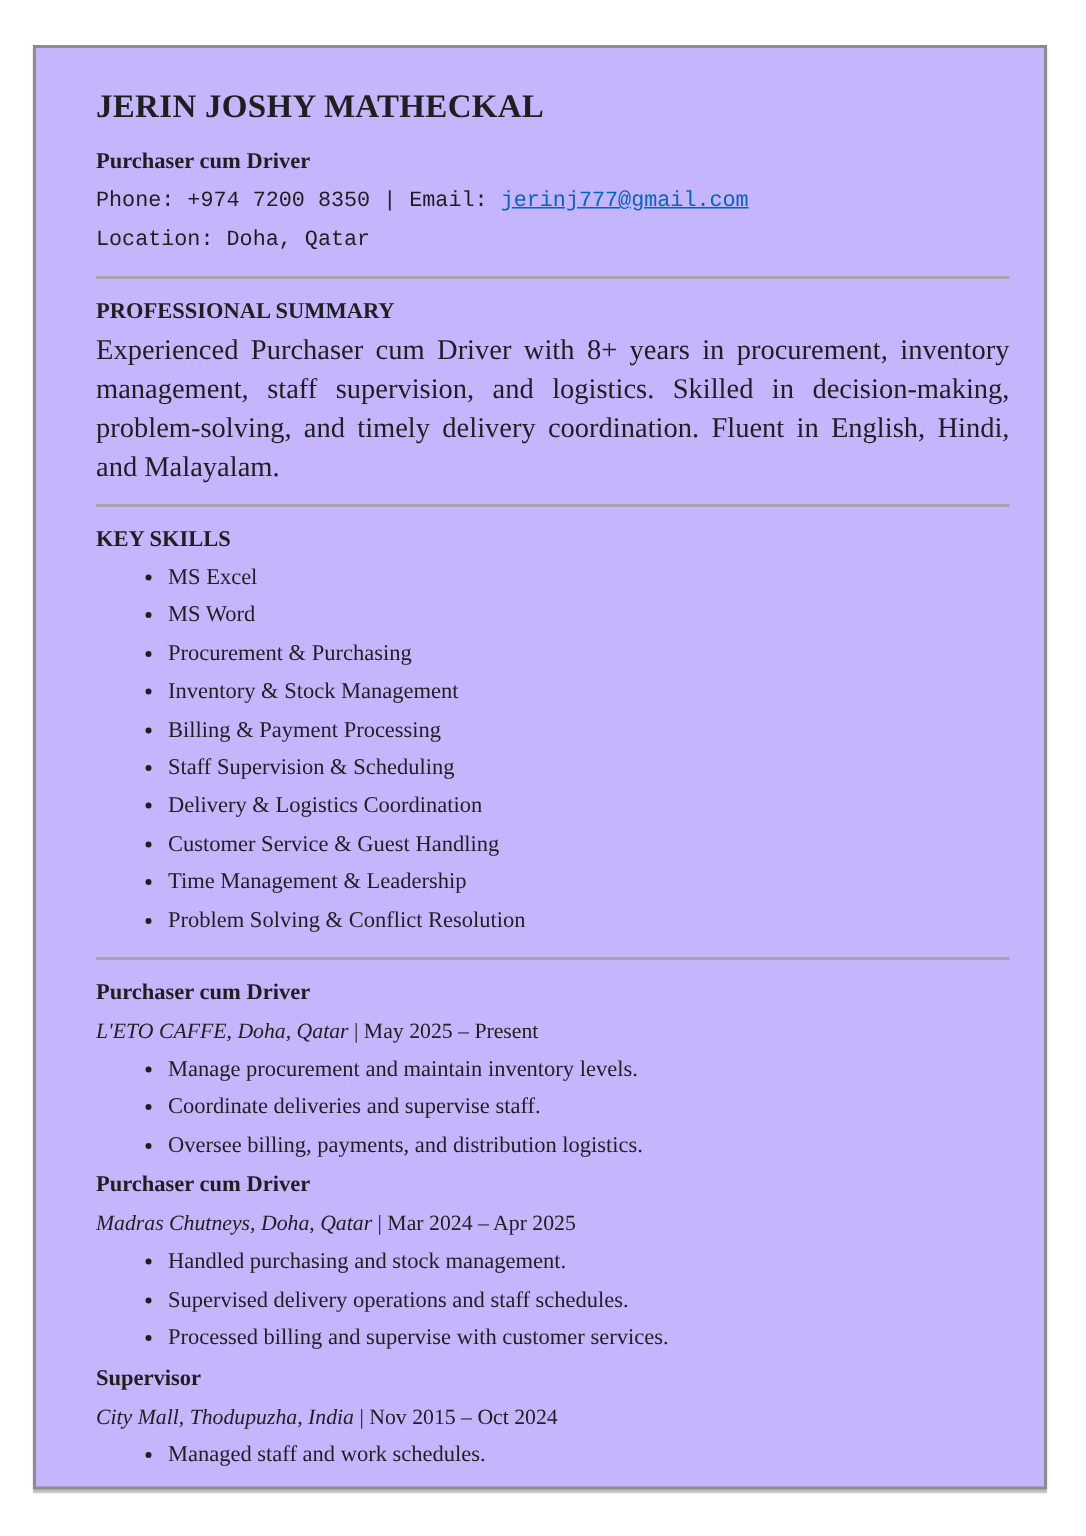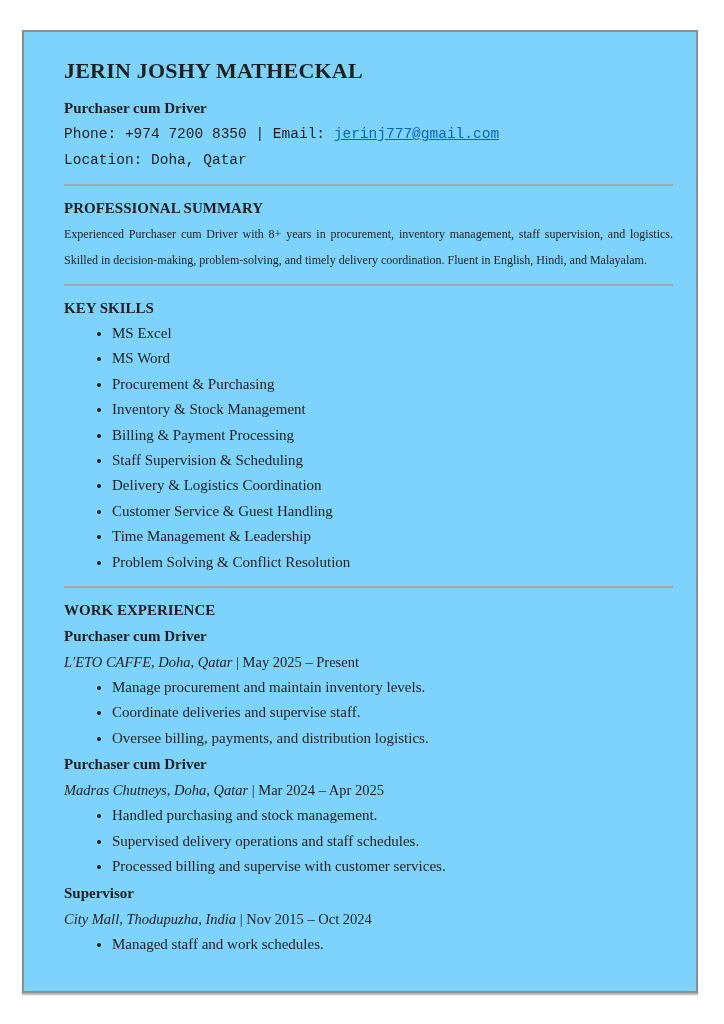--- a/index.html
+++ b/index.html
@@ -15,21 +15,21 @@
     color: #1f1f1f;
     overflow: hidden;
   }
   .page {
     position: absolute;
     left: 22px;
     top: 30px;
     width: 676px;
     height: 963px;
     box-sizing: border-box;
-    background: #7dd3fc;
+    background: #c4b5fd;
     border: 2px solid #8d8d8d;
     box-shadow: 0 2px 1px rgba(110,110,110,0.45);
     padding: 24px 23px 6px 40px;
     overflow: hidden;
   }
   .name {
     font-size: 22px;
     font-weight: bold;
     line-height: 30px;
     margin: 0 0 9px 0;
@@ -57,21 +57,21 @@
     border-top: 2px solid #a6a6a6;
     margin: 11px 0 9px 0;
   }
   .sec-heading {
     font-size: 15px;
     font-weight: bold;
     line-height: 26px;
     margin: 0;
   }
   .summary {
-    font-size: 12px;
+    font-size: 19px;
     line-height: 26px;
     margin: 0;
     text-align: justify;
   }
   ul.bullets {
     margin: 0;
     padding: 0 0 0 48px;
     list-style: disc outside;
   }
   ul.bullets li {
@@ -133,21 +133,20 @@
         <li>Delivery &amp; Logistics Coordination</li>
         <li>Customer Service &amp; Guest Handling</li>
         <li>Time Management &amp; Leadership</li>
         <li>Problem Solving &amp; Conflict Resolution</li>
       </ul>
   </div>
 
   <hr class="divider">
 
   <div>
-    <h2 class="sec-heading">WORK EXPERIENCE</h2>
     <div>
   <div>
     <p class="job-title">Purchaser cum Driver</p>
     <p class="job-line">
       <span class="company">L'ETO CAFFE, Doha, Qatar</span>
       <span> | </span>
       <span>May 2025 – Present</span>
     </p>
     <ul class="bullets">
             <li>Manage procurement and maintain inventory levels.</li>

